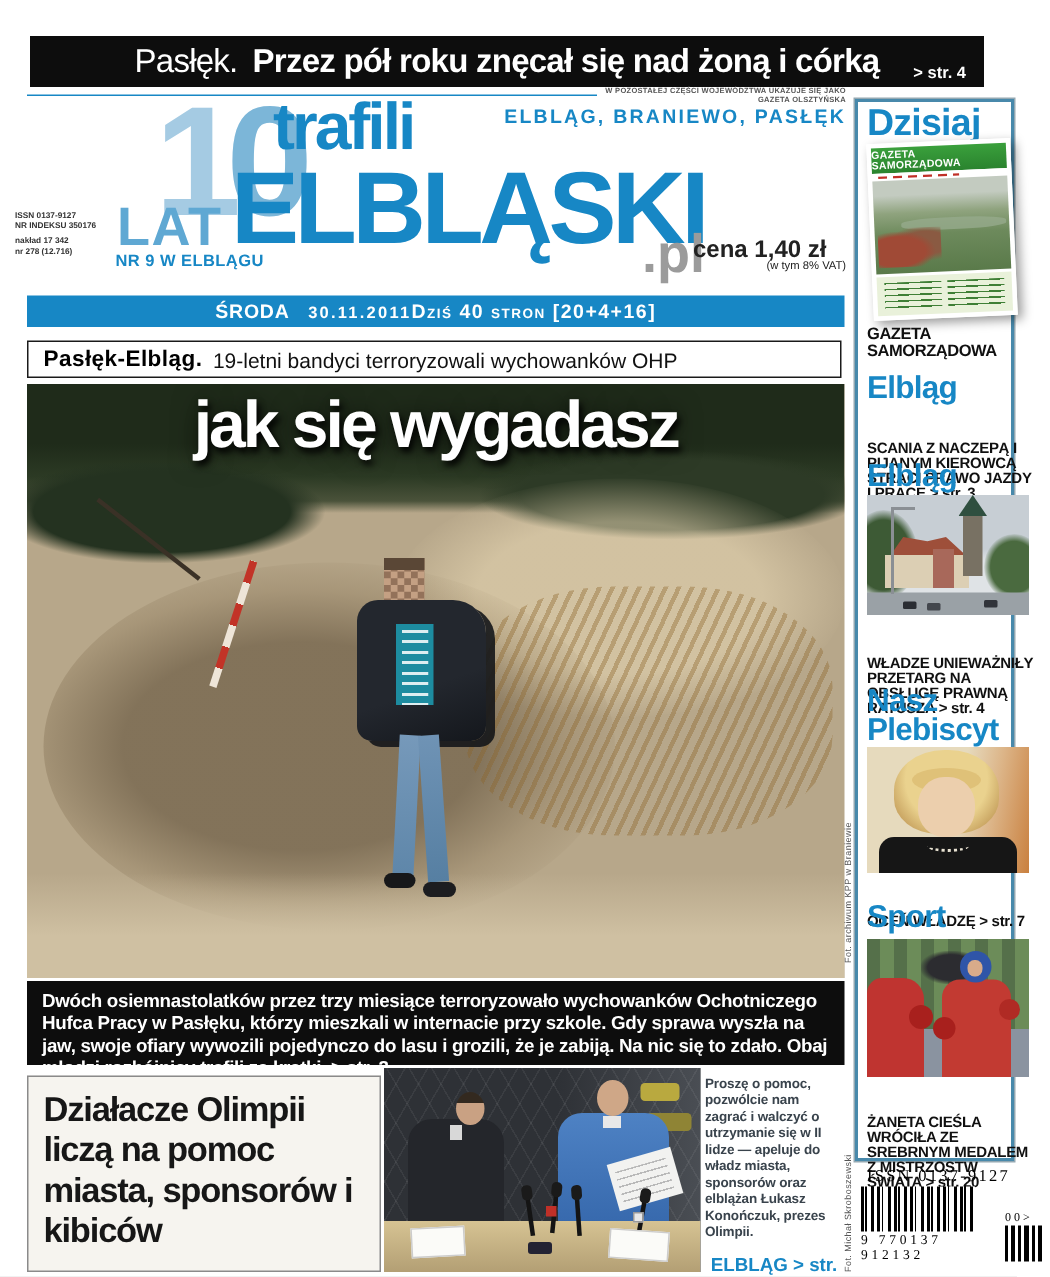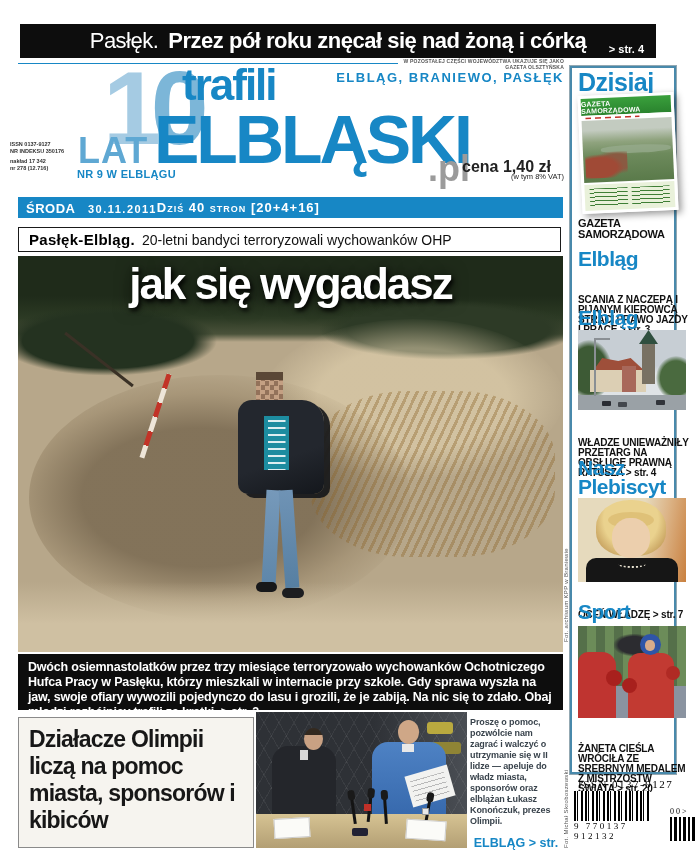--- a/index.html
+++ b/index.html
@@ -31,21 +31,21 @@
   .logo .el{position:absolute;left:84px;top:36px;font-size:68px;font-weight:700;color:#1787c5;letter-spacing:-3px;}
   .logo .pl{position:absolute;left:358px;top:84px;font-size:36px;font-weight:700;color:#9b9b9b;}
   .logo .nr1{position:absolute;left:7px;top:104px;font-size:11px;font-weight:700;color:#1787c5;letter-spacing:.3px;}
   .region-line{left:300px;top:70px;width:264px;text-align:right;font-size:13px;font-weight:700;
                color:#1787c5;letter-spacing:1.5px;}
   .price{left:462px;top:158px;font-size:16px;font-weight:700;color:#222;}
   .price-note{left:478px;top:172px;font-size:7.5px;color:#222;margin-left:33px;}
 
   
   .date-bar{left:18px;top:197px;width:545px;height:21px;background:#1787c5;color:#fff;
-            display:flex;align-items:center;justify-content:flex-start;padding:0 8px;box-sizing:border-box;}
+            display:flex;align-items:center;justify-content:center;padding:0 8px;box-sizing:border-box;}
   .date-bar .day{font-size:13px;font-weight:700;letter-spacing:.5px;}
   .date-bar .date{font-size:11px;font-weight:700;letter-spacing:1.5px;margin-left:8px;}
   .date-bar .pages{font-size:13px;font-weight:700;font-variant:small-caps;letter-spacing:1px;}
 
   
   .kicker-box{left:18px;top:227px;width:543px;height:25px;background:#fff;border:1px solid #1a1a1a;
               display:flex;align-items:center;padding:0 10px;box-sizing:border-box;gap:7px;}
   .kicker-box .lead{font-size:15px;font-weight:700;letter-spacing:.3px;}
   .kicker-box .txt{font-size:14px;color:#111;}
 
@@ -264,21 +264,21 @@
   <div class="abs date-bar">
     <div>
       <span class="day">ŚRODA</span>
       <span class="date">30.11.2011</span>
     </div>
     <span class="pages">Dziś 40 stron [20+4+16]</span>
   </div>
 
   <div class="abs kicker-box">
     <span class="lead">Pasłęk-Elbląg.</span>
-    <span class="txt">20-letni bandyci terroryzowali wychowanków OHP</span>
+    <span class="txt">19-letni bandyci terroryzowali wychowanków OHP</span>
   </div>
 
   <div class="abs main-photo">
     <div class="forest"></div>
     <div class="forest-blob1"></div>
     <div class="forest-blob2"></div>
     <div class="rim-light"></div>
     <div class="pit"></div>
     <div class="tracks"></div>
     <div class="sand-bottom"></div>

